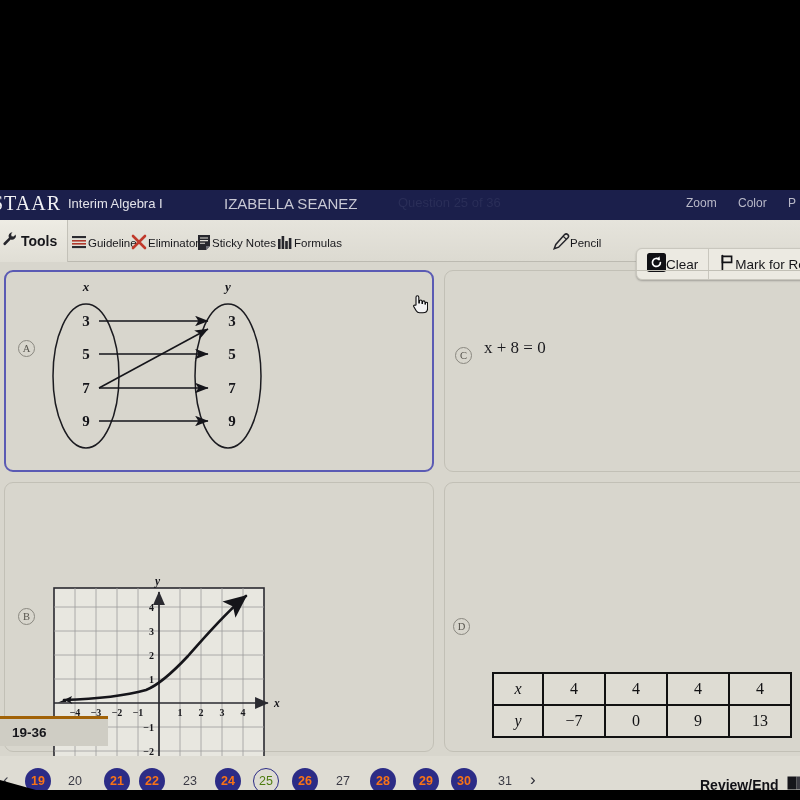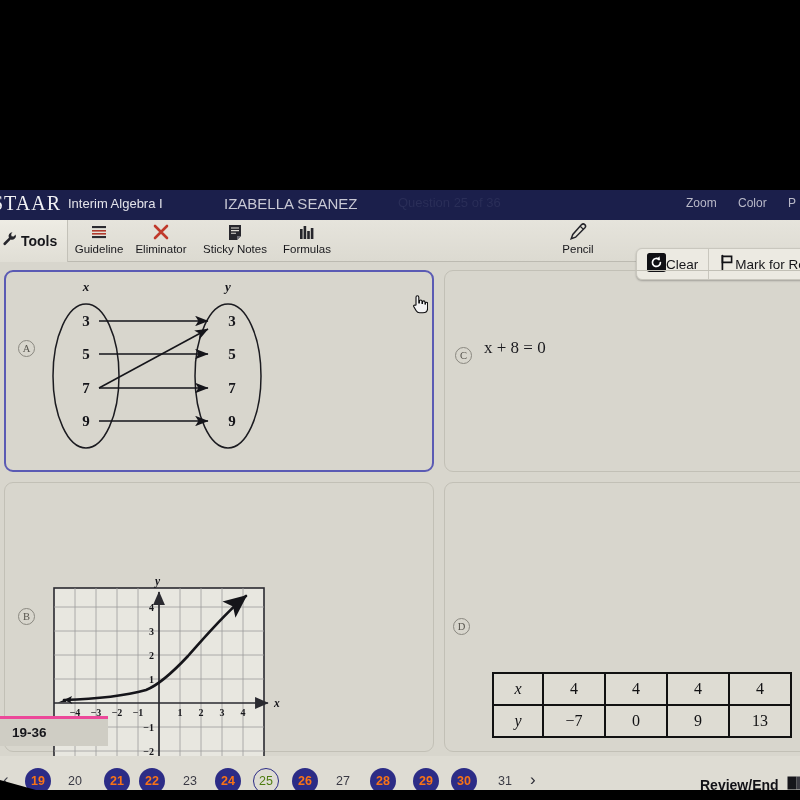--- a/index.html
+++ b/index.html
@@ -66,21 +66,21 @@
     position: absolute; left: 0; top: 0;
     width: 68px; height: 42px;
     display: flex; align-items: center; gap: 3px;
     padding-left: 2px;
     background: linear-gradient(#eeece4, #e0ded5);
     border-right: 1px solid #c3c1b8;
   }
   .tools-btn .lbl { font-size: 14px; font-weight: bold; color: #17171b; }
   .tool {
     position: absolute; top: 2px;
-    display: flex; flex-direction: column;
+    display: flex; flex-direction: row;
     align-items: center; justify-content: flex-start;
     height: 40px;
   }
   .tool .ti { height: 20px; display: flex; align-items: center; justify-content: center; }
   .tool .tl { font-size: 11.5px; color: #18181c; margin-top: 1px; white-space: nowrap; }
 
   
   .actionbar {
     position: absolute; left: 636px; top: 58px;
     height: 32px;
@@ -149,21 +149,21 @@
     font-size: 16px; color: #121214;
     font-family: "Liberation Serif", serif;
   }
   table.valtable td.hdr { width: 50px; font-style: italic; }
 
   
   .rangetab {
     position: absolute; left: 0; top: 526px;
     width: 108px; height: 30px;
     background: #cfcdc4;
-    border-top: 3px solid #ec4899;
+    border-top: 3px solid #a16207;
     display: flex; align-items: center;
     padding-left: 12px;
   }
   .rangetab span { font-size: 13.5px; font-weight: bold; color: #15151a; }
 
   
   #bottombar {
     position: absolute; left: 0; top: 756px;
     width: 800px; height: 44px;
     background: #dedcd3;

